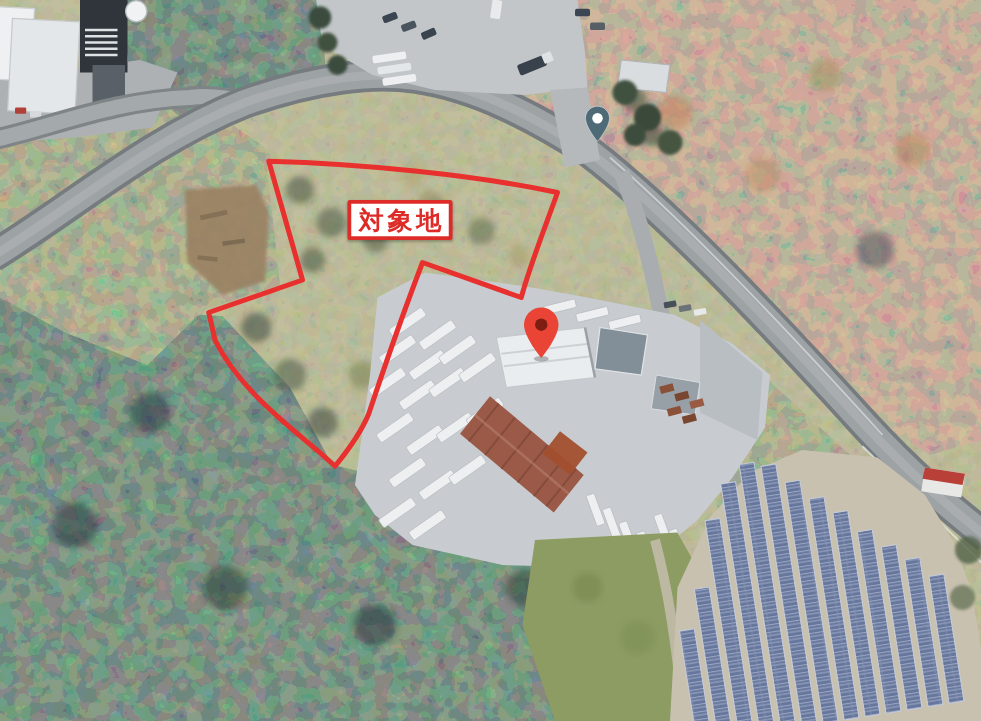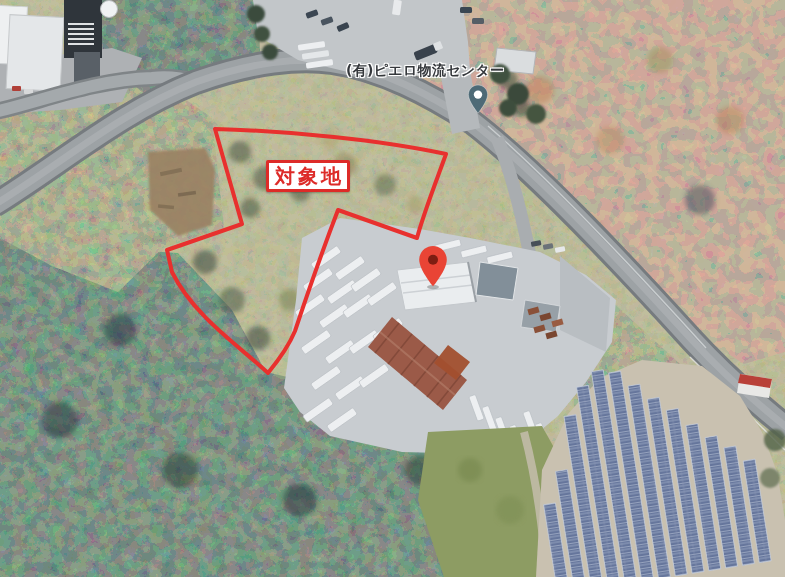--- a/index.html
+++ b/index.html
@@ -6,21 +6,21 @@
   .stage{position:relative;width:785px;height:577px;overflow:hidden;
          font-family:"DejaVu Sans","Liberation Sans",sans-serif;}
   .stage svg.bg{position:absolute;left:0;top:0;}
   .overlay{position:absolute;left:0;top:0;pointer-events:none;}
   .place-label{
     position:absolute;left:346px;top:61px;height:18px;line-height:18px;
     font-size:14px;font-weight:700;color:#35383c;letter-spacing:.3px;white-space:nowrap;
     text-shadow:-1px -1px 0 #fff,1px -1px 0 #fff,-1px 1px 0 #fff,1px 1px 0 #fff,0 0 3px #fff;
   }
   .target-label{
-    position:absolute;left:266px;top:160px;width:84px;height:32px;
+    position:absolute;left:278px;top:160px;width:84px;height:32px;
     background:#ffffff;border:3px solid #dd2b28;border-radius:2px;
     display:flex;align-items:center;justify-content:center;box-sizing:border-box;
     box-shadow:0 1px 2px rgba(0,0,0,.25);
   }
   .target-label span{font-size:20px;font-weight:700;color:#dd2b28;letter-spacing:3px;margin-right:-3px;}
 </style>
 </head>
 <body>
 
 <div class="stage">
@@ -311,19 +311,18 @@
     <circle cx="478" cy="94.6" r="4.2" fill="#ffffff"></circle>
   </g>
 
   <g>
     <ellipse cx="433" cy="287" rx="6" ry="2.2" fill="#000000" opacity="0.25"></ellipse>
     <path d="M433 246 c-7.6 0 -13.8 6.1 -13.8 13.7 c0 10.2 13.8 26.6 13.8 26.6 s13.8 -16.4 13.8 -26.6 C446.8 252.1 440.6 246 433 246 Z" fill="#e94435"></path>
     <circle cx="433" cy="259.7" r="5" fill="#7e1d12"></circle>
   </g>
 </svg>
 
-<div class="place-label">(有)ピエロ物流センター</div>
 
 <div class="target-label">
   <span>対象地</span>
 </div>
 
 </div>
 
 </body></html>

